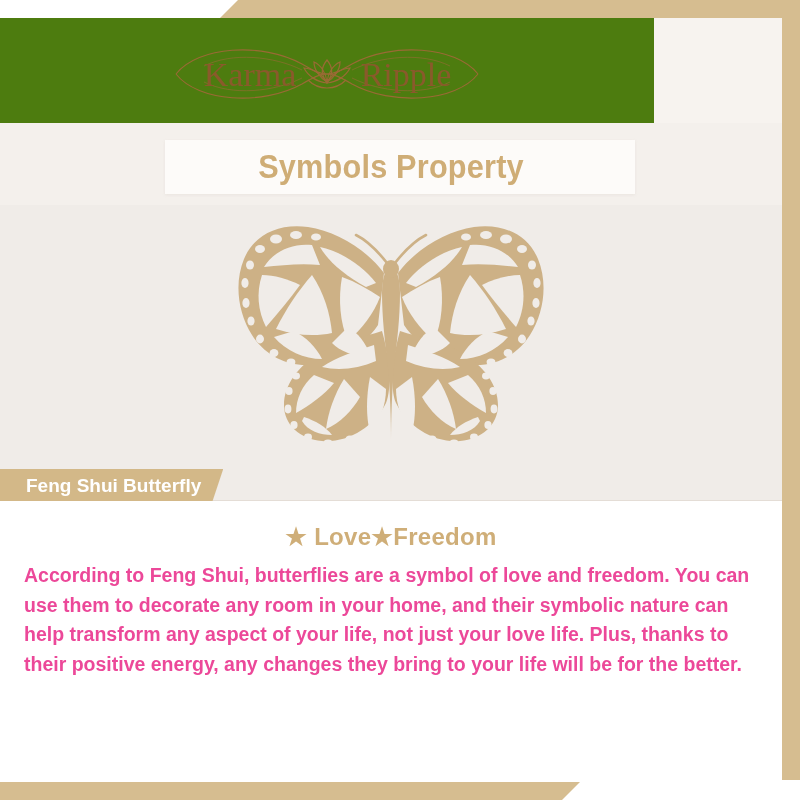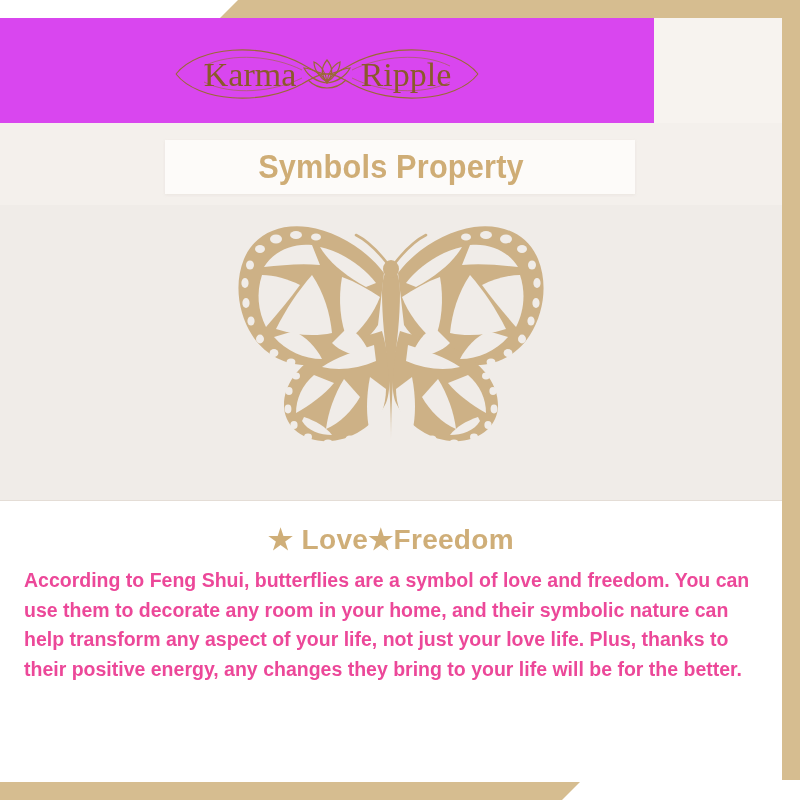--- a/index.html
+++ b/index.html
@@ -64,21 +64,21 @@
     overflow: hidden;
   }
 
   
   .logo-area {
     position: absolute;
     top: 0;
     left: 0;
     width: 654px;
     height: 112px;
-    background: #d946ef;
+    background: #4d7c0f;
   }
   .logo-wrap {
     position: absolute;
     top: 16px;
     left: 50%;
     transform: translateX(-50%);
     width: 330px;
     height: 80px;
   }
   .logo-svg { display: block; width: 330px; height: 80px; }
@@ -159,21 +159,21 @@
     position: absolute;
     top: 483px;
     left: 0;
     width: 782px;
     height: 281px;
     background: #ffffff;
   }
   .subheading {
     margin: 22px 0 0 0;
     text-align: center;
-    font-size: 28px;
+    font-size: 24px;
     font-weight: bold;
     color: #cfae78;
     letter-spacing: 0.3px;
     font-family: "Liberation Sans Narrow", "Liberation Sans", sans-serif;
   }
   .paragraph {
     margin: 10px 0 0 0;
     padding: 0 22px 0 24px;
     font-size: 19.5px;
     font-weight: bold;
@@ -336,20 +336,21 @@
 
           <g fill="none" stroke="#cdb186" stroke-width="2.6" stroke-linecap="round">
             <path d="M171 50 C 160 36, 148 26, 140 22"></path>
             <path d="M179 50 C 190 36, 202 26, 210 22"></path>
           </g>
         </svg>
       </div>
       <div class="stage-divider"></div>
     </div>
 
+    <div class="badge">Feng Shui Butterfly</div>
 
     <div class="body-section">
       <div class="subheading">★ Love★Freedom</div>
       <p class="paragraph">According to Feng Shui, butterflies are a symbol of love and freedom. You can use them to decorate any room in your home, and their symbolic nature can help transform any aspect of your life, not just your love life. Plus, thanks to their positive energy, any changes they bring to your life will be for the better.</p>
     </div>
 
   </div>
 </div>
 
 </body></html>

